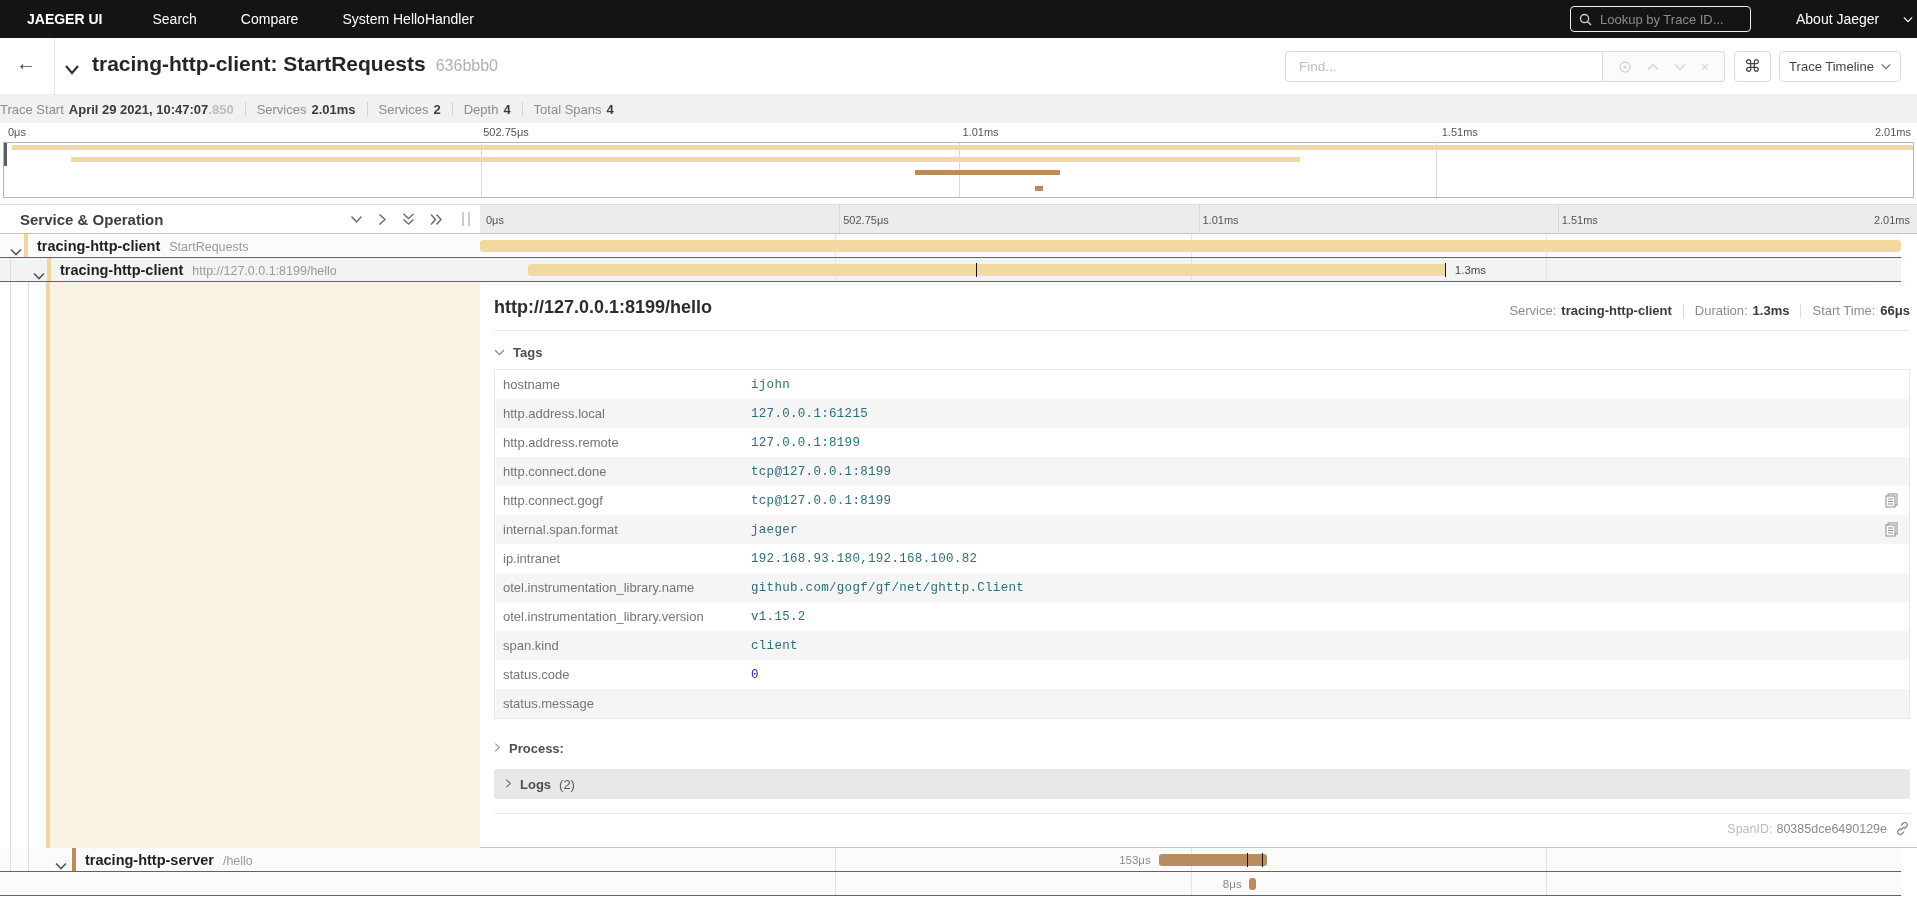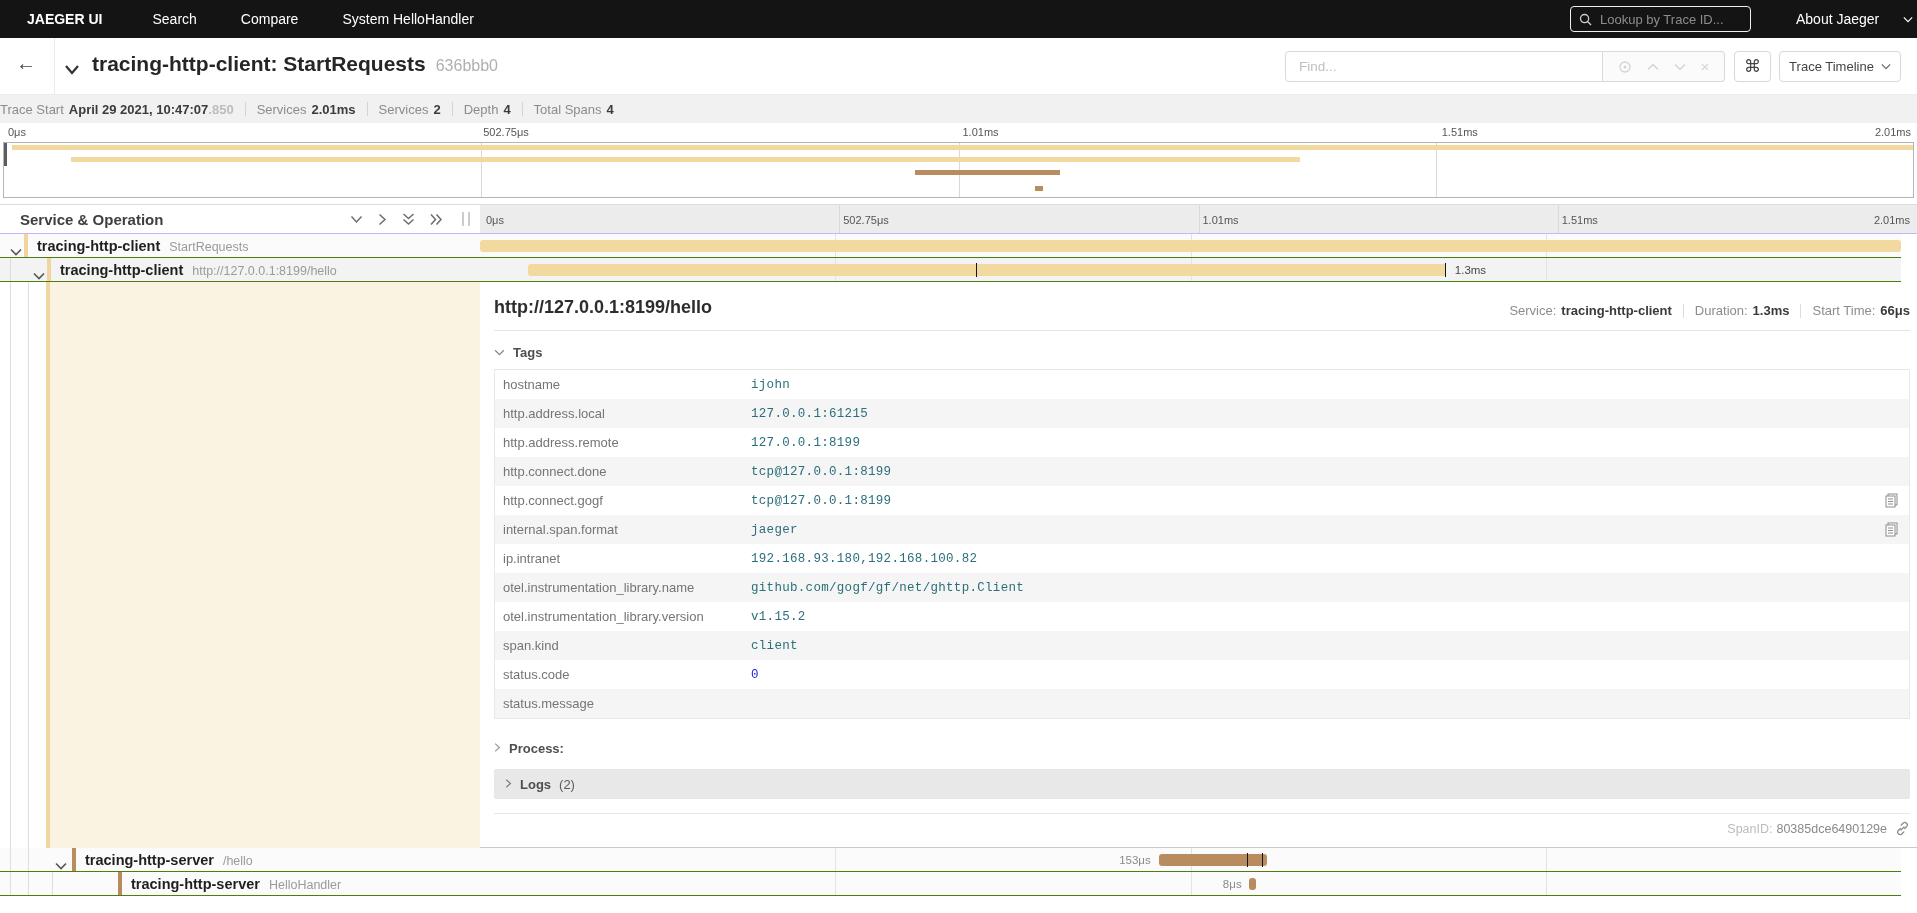--- a/index.html
+++ b/index.html
@@ -486,29 +486,20 @@
         <div class="gridline g50"></div>
         <div class="gridline g75"></div>
         <span class="dur before" style="left:47.2%">153μs</span>
         <div class="bar" style="left:47.75%;width:7.6%;background:#b98c5f"></div>
         <div class="log-tick" style="left:54%"></div>
         <div class="log-tick" style="left:55.05%"></div>
       </div>
     </div>
 
     <div class="srow r4 row-bg1">
-      <div class="namecol row-bg1">
-        <span class="guide" style="left:10px;"></span>
-        <span class="guide" style="left:28px;"></span>
-        <span class="guide" style="left:52px;"></span>
-        <span class="svc-color brown" style="left:118px;"></span>
-        <span class="svc-name" style="left:131px;">
-          <span>tracing-http-server</span><span class="op-name">HelloHandler</span>
-        </span>
-      </div>
       <div class="trackcol row-bg1">
         <div class="gridline g25"></div>
         <div class="gridline g50"></div>
         <div class="gridline g75"></div>
         <span class="dur before" style="left:53.6%">8μs</span>
         <div class="bar" style="left:54.1%;width:7px;background:#b98c5f"></div>
       </div>
     </div>
 
     <div class="filler"></div>

